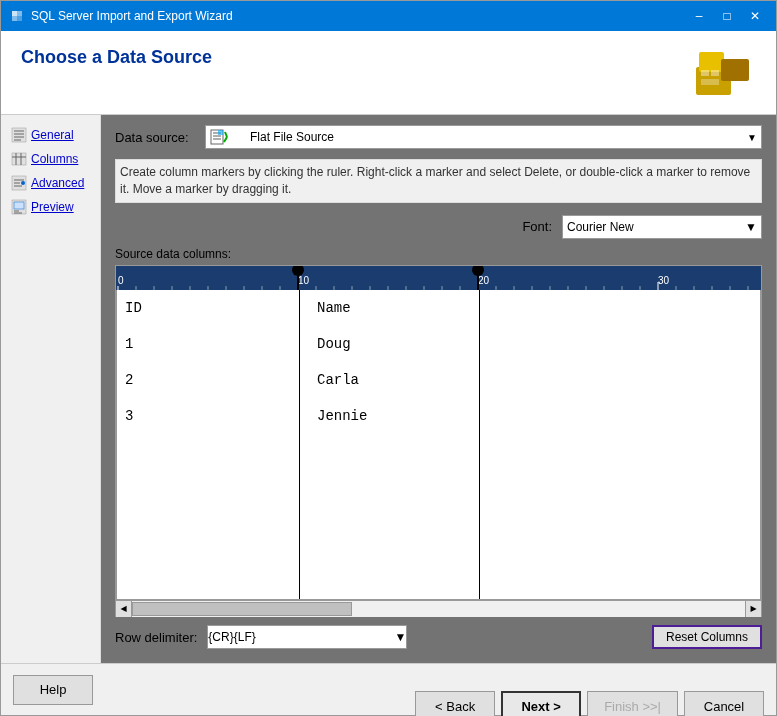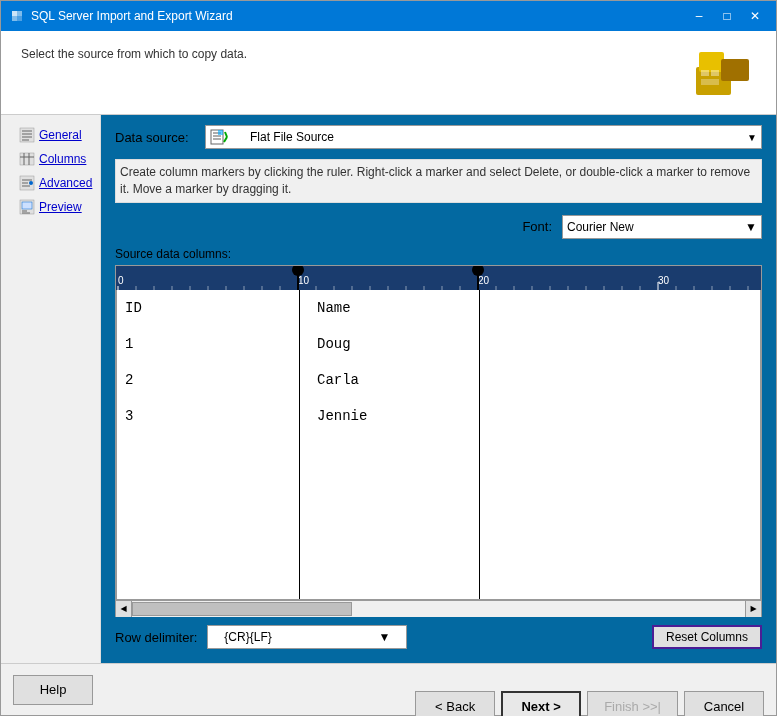--- a/index.html
+++ b/index.html
@@ -8,21 +8,21 @@
       font-size: 13px;
       background: #f0f0f0;
       width: 777px;
       height: 716px;
       overflow: hidden;
     }
 
     .window {
       width: 777px;
       height: 716px;
-      background: #0369a1;
+      background: #737373;
       border: 1px solid #999;
       display: flex;
       flex-direction: column;
     }
 
     .title-bar {
       background: #0078d7;
       color: white;
       padding: 6px 8px;
       display: flex;
@@ -87,21 +87,21 @@
 
     .content-area {
       display: flex;
       flex: 1;
       overflow: hidden;
     }
 
     .sidebar {
       width: 100px;
       background: #f0f0f0;
-      padding: 8px 12px;
+      padding: 8px 4px;
       flex-shrink: 0;
       border-right: 1px solid #ddd;
     }
 
     .sidebar-item {
       display: flex;
       align-items: center;
       gap: 4px;
       padding: 4px 6px;
       cursor: pointer;
@@ -228,21 +228,21 @@
     .row-delimiter-label {
       font-size: 13px;
     }
 
     .row-delimiter-select {
       width: 200px;
       height: 24px;
       border: 1px solid #999;
       background: white;
       font-size: 12px;
-      padding: 2px 16px;
+      padding: 2px 0;
       display: flex;
       align-items: center;
       justify-content: space-between;
     }
 
     .reset-btn {
       margin-left: auto;
       padding: 3px 12px;
       background: #e0e0e0;
       border: 2px solid #4c1d95;
@@ -308,21 +308,21 @@
     <div class="title-bar-controls">
       <button class="title-btn">–</button>
       <button class="title-btn">□</button>
       <button class="title-btn close">✕</button>
     </div>
   </div>
 
   <div class="header-section">
     <div style="display:flex; justify-content:space-between; align-items:flex-start;">
       <div>
-        <div class="header-subtitle">Select the source from which to copy data.</div>
+        <div class="header-title">Choose a Data Source</div>
       </div>
       <svg width="65" height="55" viewBox="0 0 65 55">
         <rect x="5" y="20" width="35" height="28" fill="#c8a000" rx="2"></rect>
         <rect x="8" y="5" width="25" height="20" fill="#e8c000" rx="2"></rect>
         <rect x="30" y="12" width="28" height="22" fill="#a07000" rx="2"></rect>
         <rect x="10" y="23" width="8" height="6" fill="#fff" opacity="0.4"></rect>
         <rect x="20" y="23" width="8" height="6" fill="#fff" opacity="0.4"></rect>
         <rect x="10" y="32" width="18" height="6" fill="#fff" opacity="0.3"></rect>
       </svg>
     </div>

